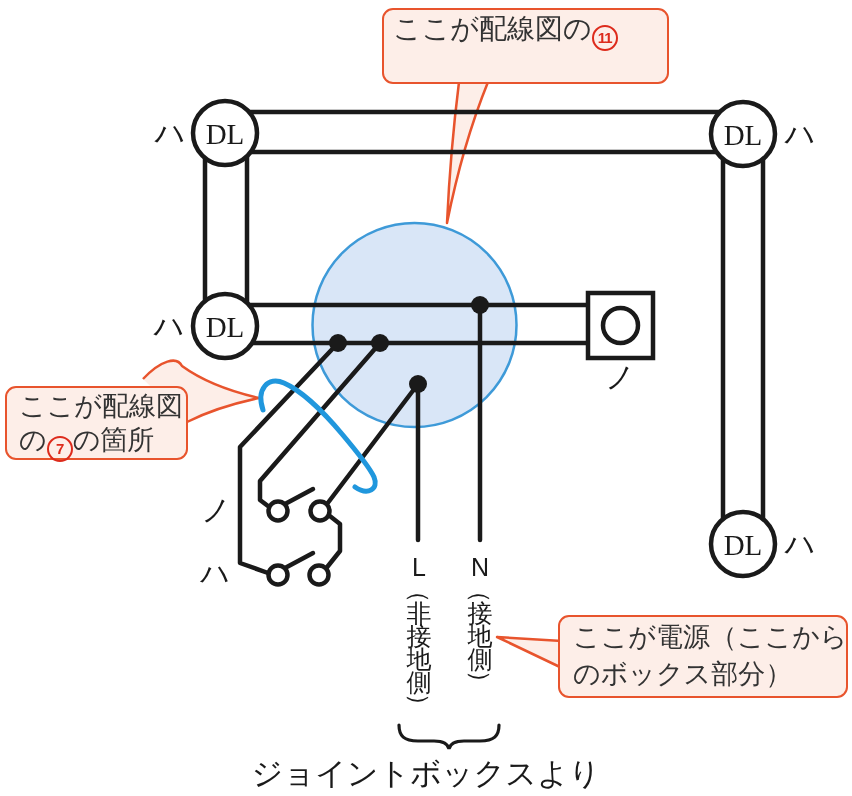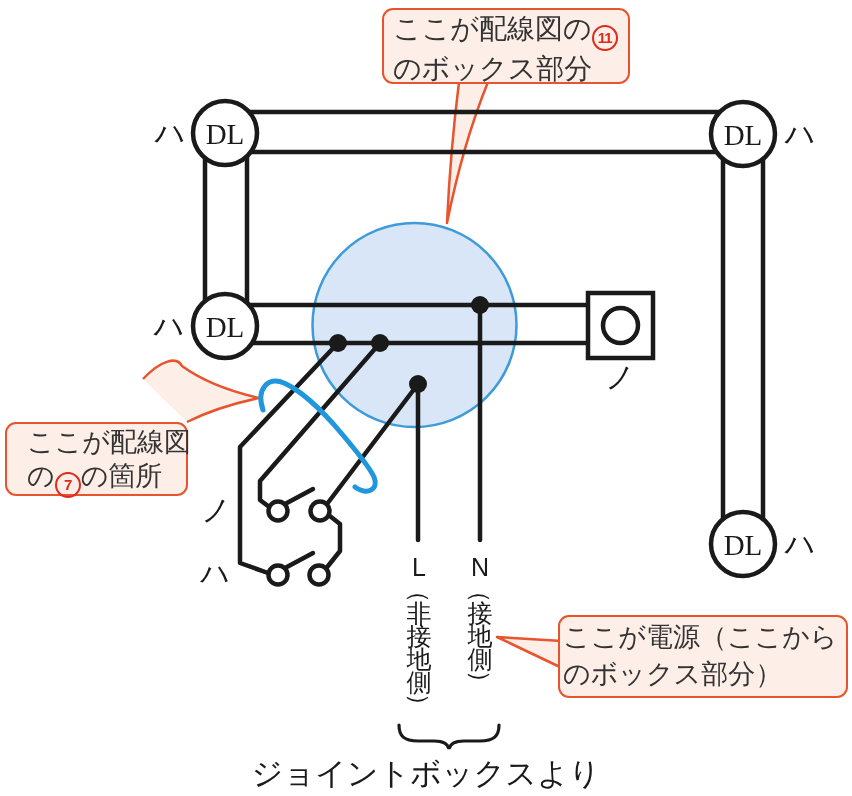--- a/index.html
+++ b/index.html
@@ -6,23 +6,23 @@
   #canvas{position:relative;width:852px;height:796px;background:#fff;overflow:hidden;
           font-family:"Liberation Sans","DejaVu Sans",sans-serif;color:#1a1a1a;}
   #wires{position:absolute;left:0;top:0;z-index:1;}
   .lbl{position:absolute;transform:translate(-50%,-50%);white-space:nowrap;z-index:3;
        font-size:30px;color:#1a1a1a;}
   .lbl.small{font-size:29px;}
   .dl{font-size:29px;letter-spacing:0px;font-family:Liberation Serif, serif;}
   .callout{position:absolute;box-sizing:border-box;background:#fdeee8;border:2.5px solid #e8542d;
            border-radius:11px;color:#333;z-index:2;}
   .callout .line{white-space:nowrap;}
-  .co-top{left:382px;top:8px;width:248px;height:76px;font-size:28px;line-height:35px;padding:1px 9px;}
-  .co-left{left:5px;top:386px;width:183px;height:74px;font-size:27px;line-height:34px;padding:1px 20px;margin-top:36px;}
-  .co-right{left:558px;top:615px;width:290px;height:83px;font-size:27px;line-height:37px;padding:2px 3px;}
+  .co-top{left:382px;top:8px;width:287px;height:76px;font-size:28px;line-height:35px;padding:1px 9px;}
+  .co-left{left:5px;top:386px;width:183px;height:74px;font-size:27px;line-height:34px;padding:1px 12px;}
+  .co-right{left:558px;top:615px;width:290px;height:83px;font-size:27px;line-height:37px;padding:2px 13px;}
   .circ{display:inline-flex;align-items:center;justify-content:center;box-sizing:border-box;
         width:26px;height:26px;border:2px solid #dd2b1c;border-radius:50%;color:#dd2b1c;
         font-size:15px;font-weight:bold;vertical-align:-5px;letter-spacing:-1px;}
   .vcol{position:absolute;display:flex;flex-direction:column;align-items:center;z-index:3;
         font-size:25px;line-height:23px;transform:translateX(-50%);}
   .vcol span{display:block;height:23px;text-align:center;}
   .vcol span.rot{transform:rotate(90deg);}
   .caption{position:absolute;transform:translateX(-50%);font-size:31px;z-index:3;white-space:nowrap;}
 </style>
 </head>
@@ -128,21 +128,20 @@
       <span>接</span>
       <span>地</span>
       <span>側</span>
       <span class="rot">）</span>
     </div>
 
   <div class="caption" style="left:426px;top:753px;">ジョイントボックスより</div>
 
   <div class="callout co-top">
     <div class="line"><span>ここが配線図の</span><span class="circ">11</span></div>
-    <div class="line">のボックス部分</div>
   </div>
 
   <div class="callout co-left">
     <div class="line">ここが配線図</div>
     <div class="line"><span>の</span><span class="circ">7</span><span>の箇所</span></div>
   </div>
 
   <div class="callout co-right">
     <div class="line">ここが電源（ここから</div>
     <div class="line">のボックス部分）</div>

